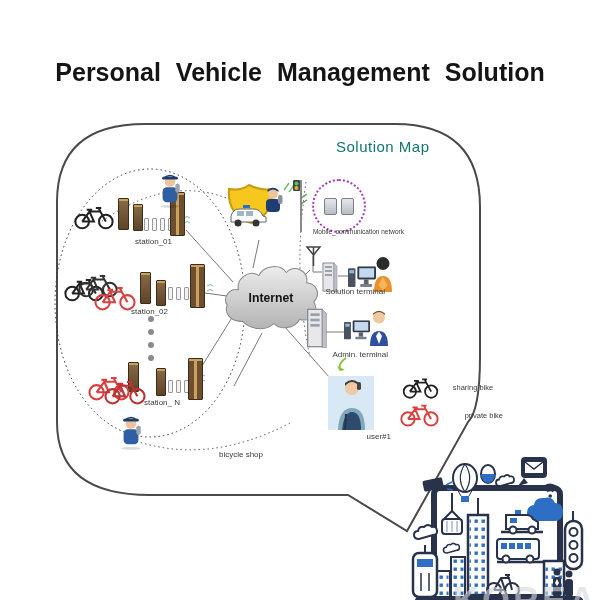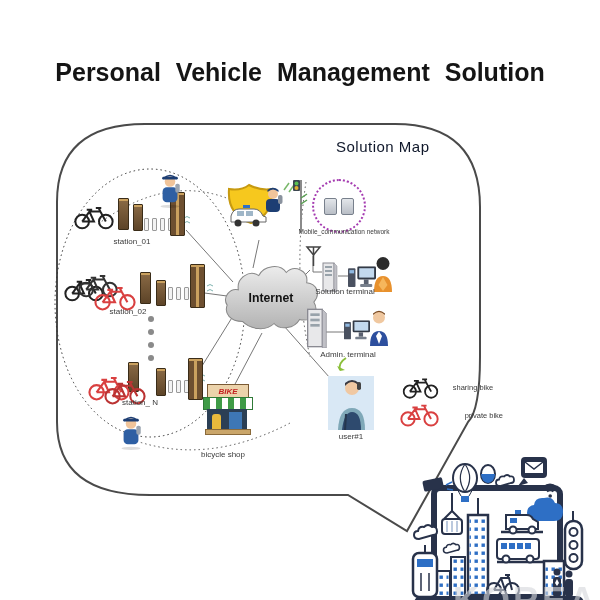--- a/index.html
+++ b/index.html
@@ -1,22 +1,22 @@
 <!DOCTYPE html>
 <html><head>
 <meta charset="utf-8">
 <style>
   html,body{margin:0;padding:0;background:#fff;}
   #canvas{position:relative;width:600px;height:584px;background:#fff;overflow:hidden;
           font-family:"Liberation Sans",sans-serif;margin-top:32px;}
   .abs{position:absolute;}
-  .lbl{position:absolute;font-size:8px;color:#3a3a3a;text-align:center;white-space:nowrap;}
+  .lbl{position:absolute;font-size:8px;color:#3a3a3a;text-align:right;white-space:nowrap;}
   #title{position:absolute;top:26px;left:0;right:0;text-align:center;font-size:25px;
          font-weight:700;color:#151515;word-spacing:8px;letter-spacing:0;}
-  #solution-map{position:absolute;left:336px;top:106px;font-size:15px;color:#0f172a;letter-spacing:.5px;}
+  #solution-map{position:absolute;left:336px;top:106px;font-size:15px;color:#0f766e;letter-spacing:.5px;}
   #smartcity{position:absolute;left:183px;top:472px;font-size:24px;color:#4d87ba;word-spacing:2px;}
   .kiosk{position:absolute;background:linear-gradient(180deg,#8a6a45,#5d4428);
          border:1px solid #3a2c18;border-radius:1px;box-shadow:inset 0 2px 0 #caa15f;}
   .kiosk.tall{background:linear-gradient(90deg,#6d4f30 0 42%,#caa15f 42% 58%,#6d4f30 58%);}
   .posts{position:absolute;display:flex;gap:3px;align-items:flex-end;}
   .post{width:3px;height:11px;background:#f3f3f3;border:1px solid #999;border-radius:1px;}
   .dots{position:absolute;display:flex;flex-direction:column;gap:7px;align-items:center;}
   .dot{width:6px;height:6px;border-radius:50%;background:#8a8a8a;}
   #mobile-circle{position:absolute;left:312px;top:147px;width:50px;height:50px;border:2px dotted #a43ab0;
                  border-radius:50%;display:flex;align-items:center;justify-content:center;}
@@ -267,28 +267,20 @@
       <circle cx="24" cy="12" r="7" fill="#f0c8a2"></circle>
       <path d="M17 10 q7-8 14 0 v-3 q-7-6-14 0z" fill="#3a3a42"></path>
       <rect x="29" y="6" width="4" height="8" rx="1.8" fill="#444"></rect>
       <path d="M10 54 q1-22 14-22 q13 0 13 22 z" fill="#7fa8b8"></path>
       <path d="M14 54 q2-18 10-18 q9 0 9 18 z" fill="#2e4a6e"></path>
       <line x1="18" y1="38" x2="17" y2="54" stroke="#24364e" stroke-width="2"></line>
     </svg>
   </div>
   <div class="lbl" style="left:311px;top:400px;width:80px">user#1</div>
 
-  <div id="shop">
-    <div class="sign">BIKE</div>
-    <div class="awning"></div>
-    <div class="body"></div>
-    <div class="door"></div>
-    <div class="clerk"></div>
-    <div class="base"></div>
-  </div>
   <div class="lbl" style="left:183px;top:418px;width:80px">bicycle shop</div>
 
   <svg class="abs" style="left:402px;top:344px;color:#222" width="37" height="23" viewBox="0 0 44 28">
       <use href="#sym-bike"></use>
     </svg>
   <div class="lbl" style="left:443px;top:351px;width:60px;text-align:center;font-size:7.5px">sharing bike</div>
   <svg class="abs" style="left:400px;top:370px;color:#d94040" width="39" height="25" viewBox="0 0 44 28">
       <use href="#sym-bike"></use>
     </svg>
   <div class="lbl" style="left:443px;top:379px;width:60px;text-align:right;font-size:7.5px">private bike</div>

